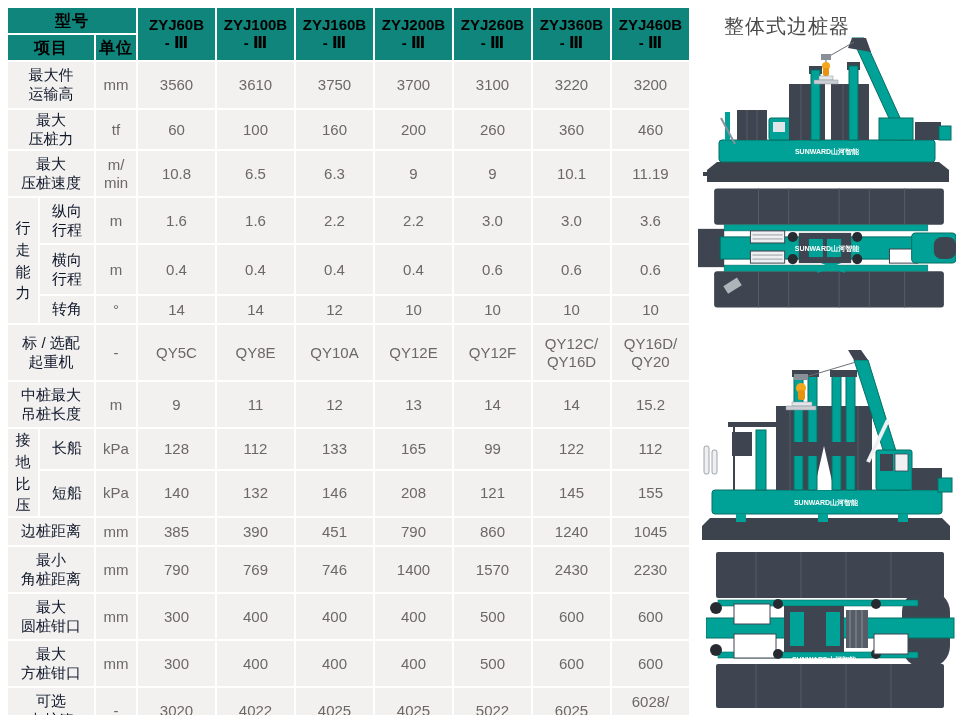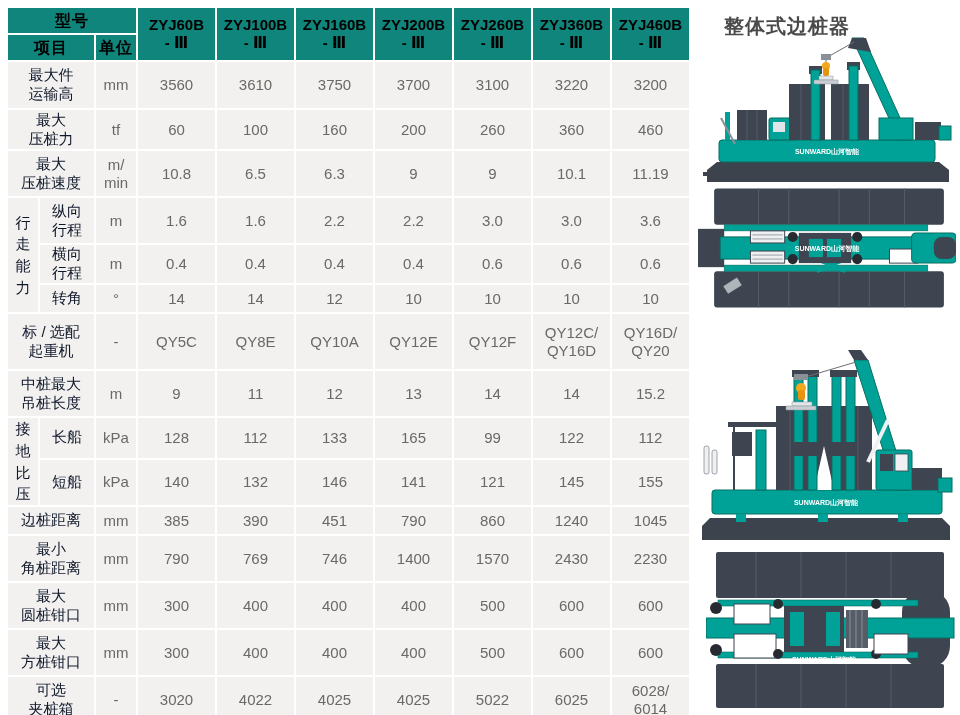--- a/index.html
+++ b/index.html
@@ -9,21 +9,21 @@
     font-family:"Liberation Sans","DejaVu Sans",sans-serif;
   }
   table.spec { position:absolute; left:6px; top:6px; border-collapse:separate; border-spacing:2px; table-layout:fixed; }
   table.spec th, table.spec td { text-align:center; vertical-align:middle; white-space:pre-line; padding:0 1px; }
   th.head { background:#10857b; color:#000000; font-weight:bold; font-size:15px; line-height:1.2; }
   th.corner { font-size:16px; letter-spacing:1px; }
   td.lab  { background:#f2f1ef; color:#0f172a; font-size:15px; line-height:1.25; }
   td.cell { background:#f2f1ef; color:#6b6865; font-size:15px; line-height:1.2; }
   td.grp  { line-height:1.45; }
   .panel { position:absolute; left:698px; top:0; width:262px; height:715px; }
-  .panel-label { position:absolute; color:#4a4a4a; font-size:20px; font-weight:700; letter-spacing:1px; }
+  .panel-label { position:absolute; color:#4a4a4a; font-size:20px; font-weight:400; letter-spacing:1px; }
   .lbl-top { left:26px; top:13px; }
   .lbl-bottom { left:12px; top:352px; }
   .illu { position:absolute; }
   .il-1 { left:4px;  top:26px;  width:252px; height:162px; }
   .il-2 { left:0px;  top:186px; width:258px; height:124px; }
   .il-3 { left:0px;  top:350px; width:258px; height:200px; }
   .il-4 { left:8px;  top:552px; width:250px; height:156px; }
   svg text.brand { font-size:7px; fill:#ffffff; font-weight:bold; }
 </style>
 </head>
@@ -111,21 +111,21 @@
 行程</td>
     <td class="cell">m</td>
     <td class="cell">1.6</td>
     <td class="cell">1.6</td>
     <td class="cell">2.2</td>
     <td class="cell">2.2</td>
     <td class="cell">3.0</td>
     <td class="cell">3.0</td>
     <td class="cell">3.6</td>
   </tr>
-  <tr style="height:38px">
+  <tr style="height:49px">
     <td class="lab">横向
 行程</td>
     <td class="cell">m</td>
     <td class="cell">0.4</td>
     <td class="cell">0.4</td>
     <td class="cell">0.4</td>
     <td class="cell">0.4</td>
     <td class="cell">0.6</td>
     <td class="cell">0.6</td>
     <td class="cell">0.6</td>
@@ -181,21 +181,21 @@
     <td class="cell">99</td>
     <td class="cell">122</td>
     <td class="cell">112</td>
   </tr>
   <tr style="height:39px">
     <td class="lab">短船</td>
     <td class="cell">kPa</td>
     <td class="cell">140</td>
     <td class="cell">132</td>
     <td class="cell">146</td>
-    <td class="cell">141</td>
+    <td class="cell">208</td>
     <td class="cell">121</td>
     <td class="cell">145</td>
     <td class="cell">155</td>
   </tr>
   <tr style="height:27px">
     <td class="lab" colspan="2">边桩距离</td>
     <td class="cell">mm</td>
     <td class="cell">385</td>
     <td class="cell">390</td>
     <td class="cell">451</td>

